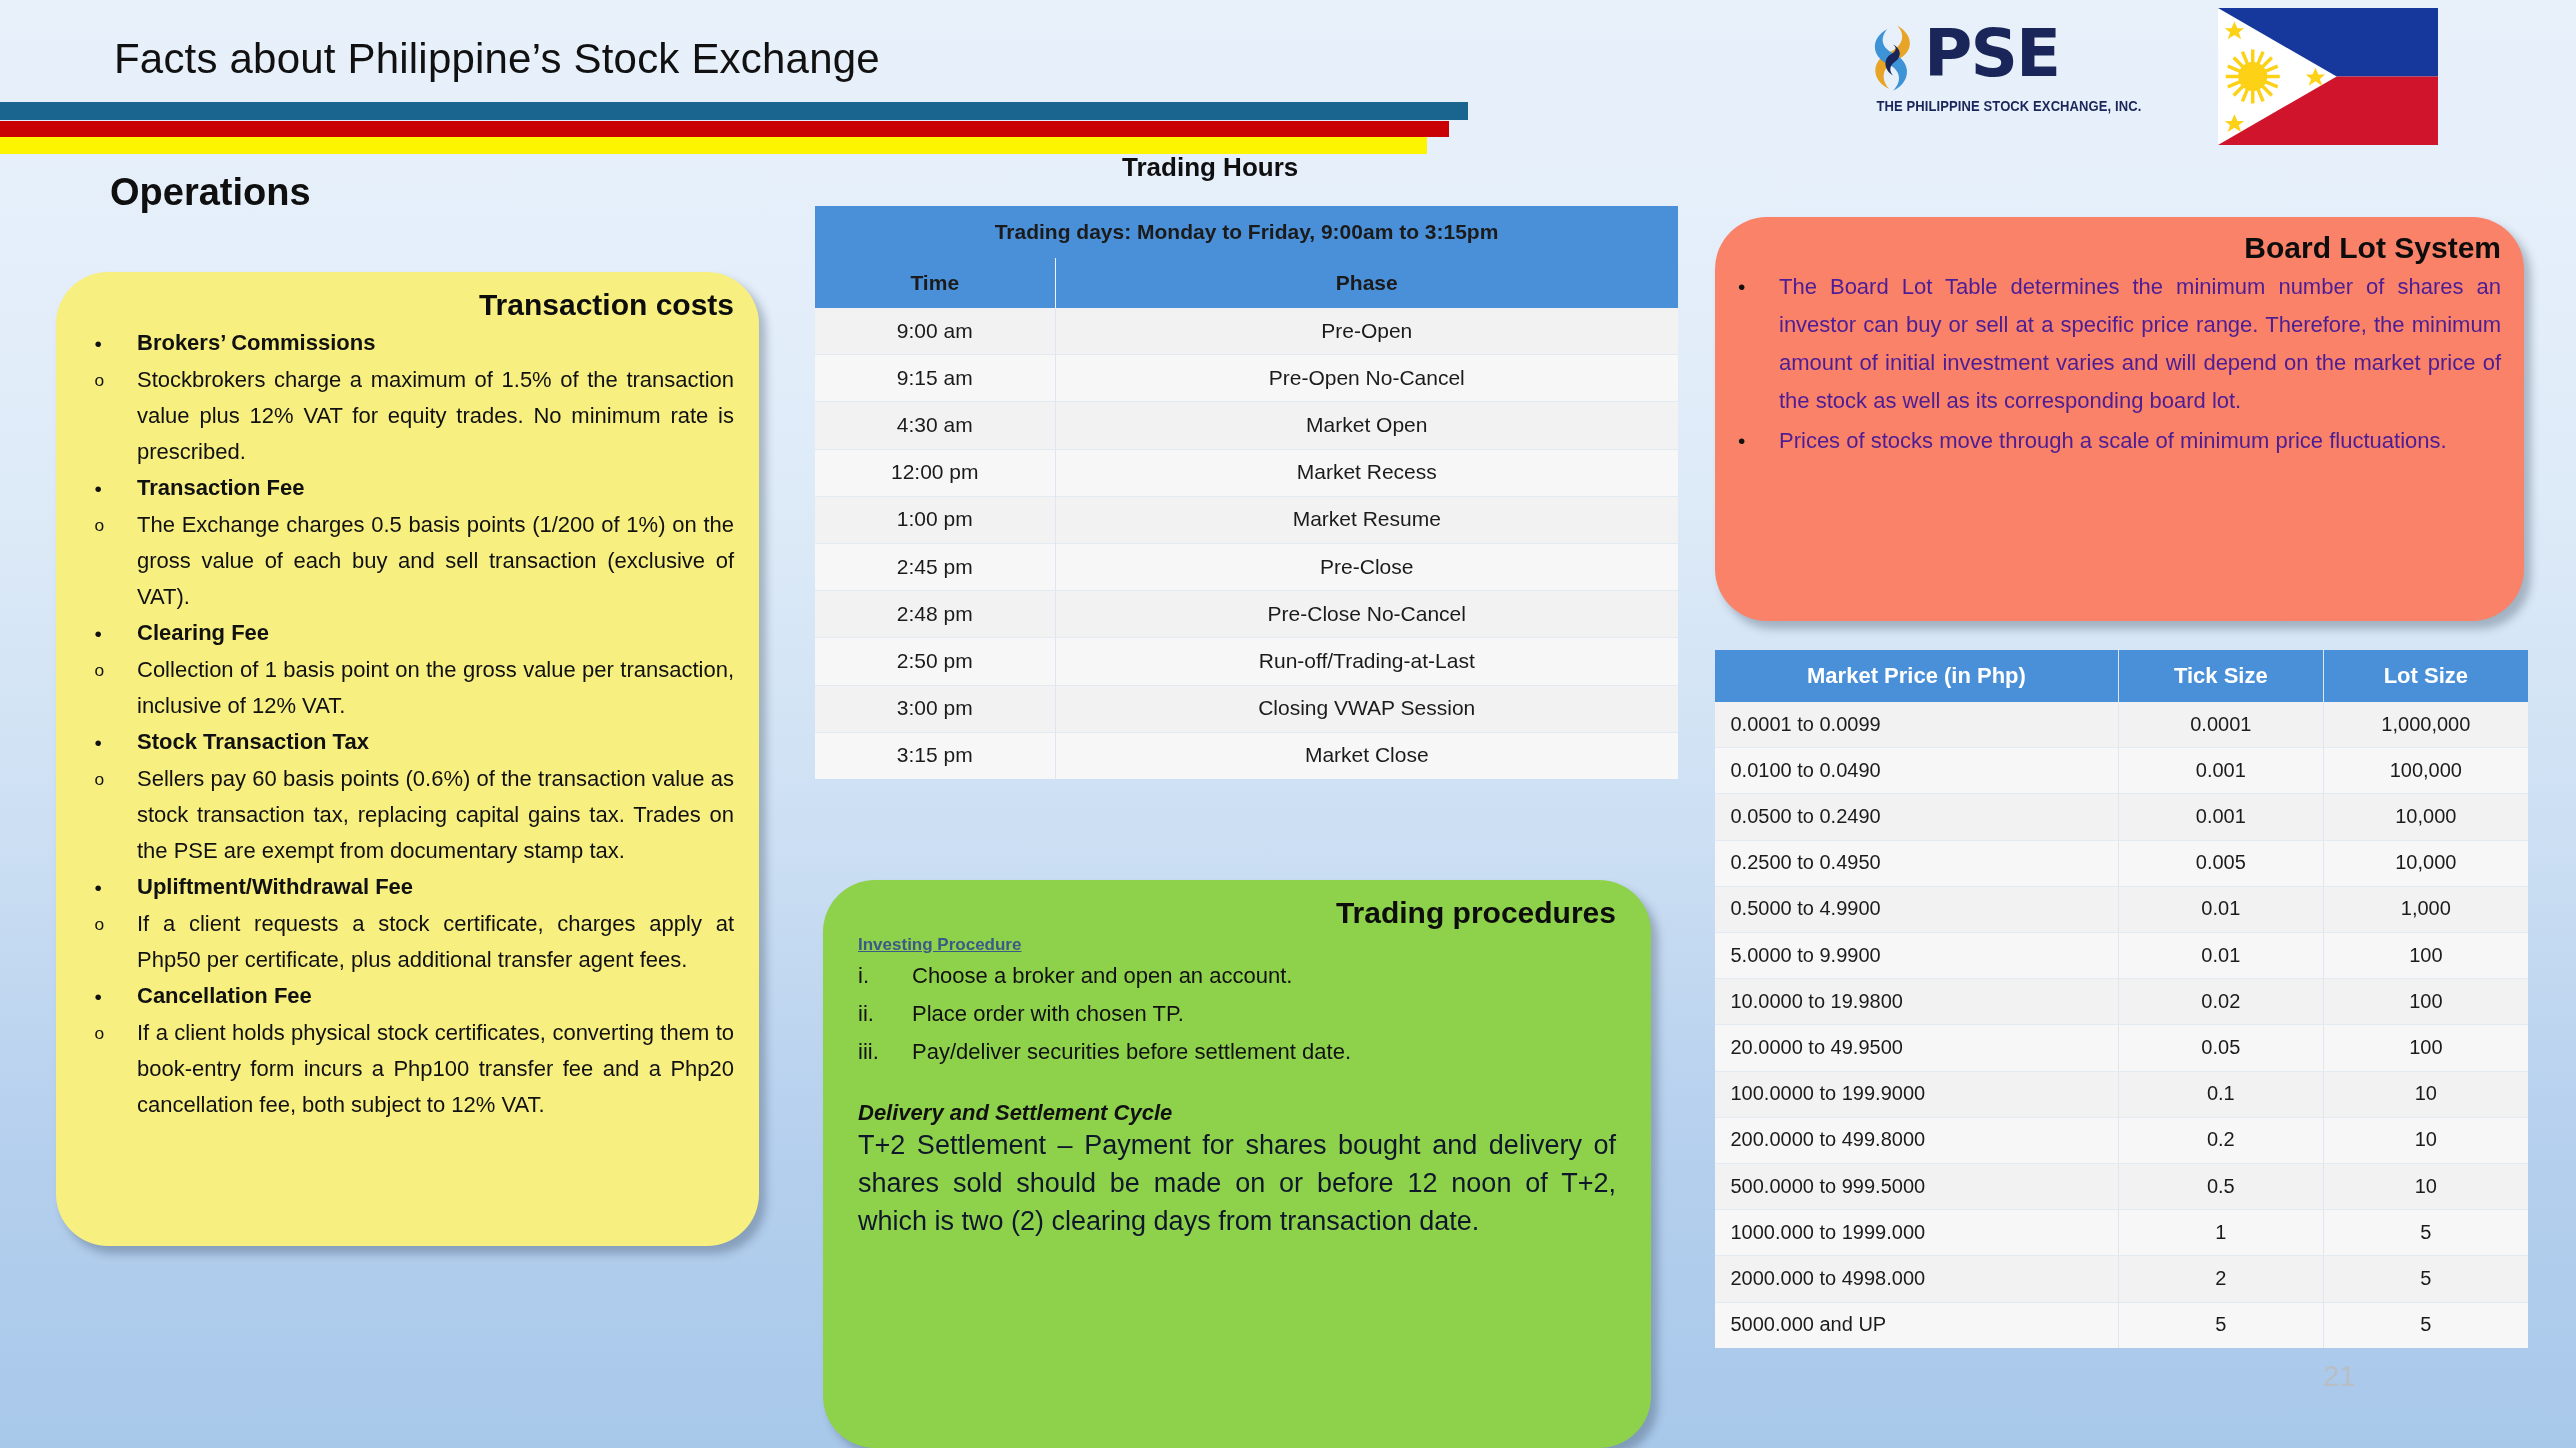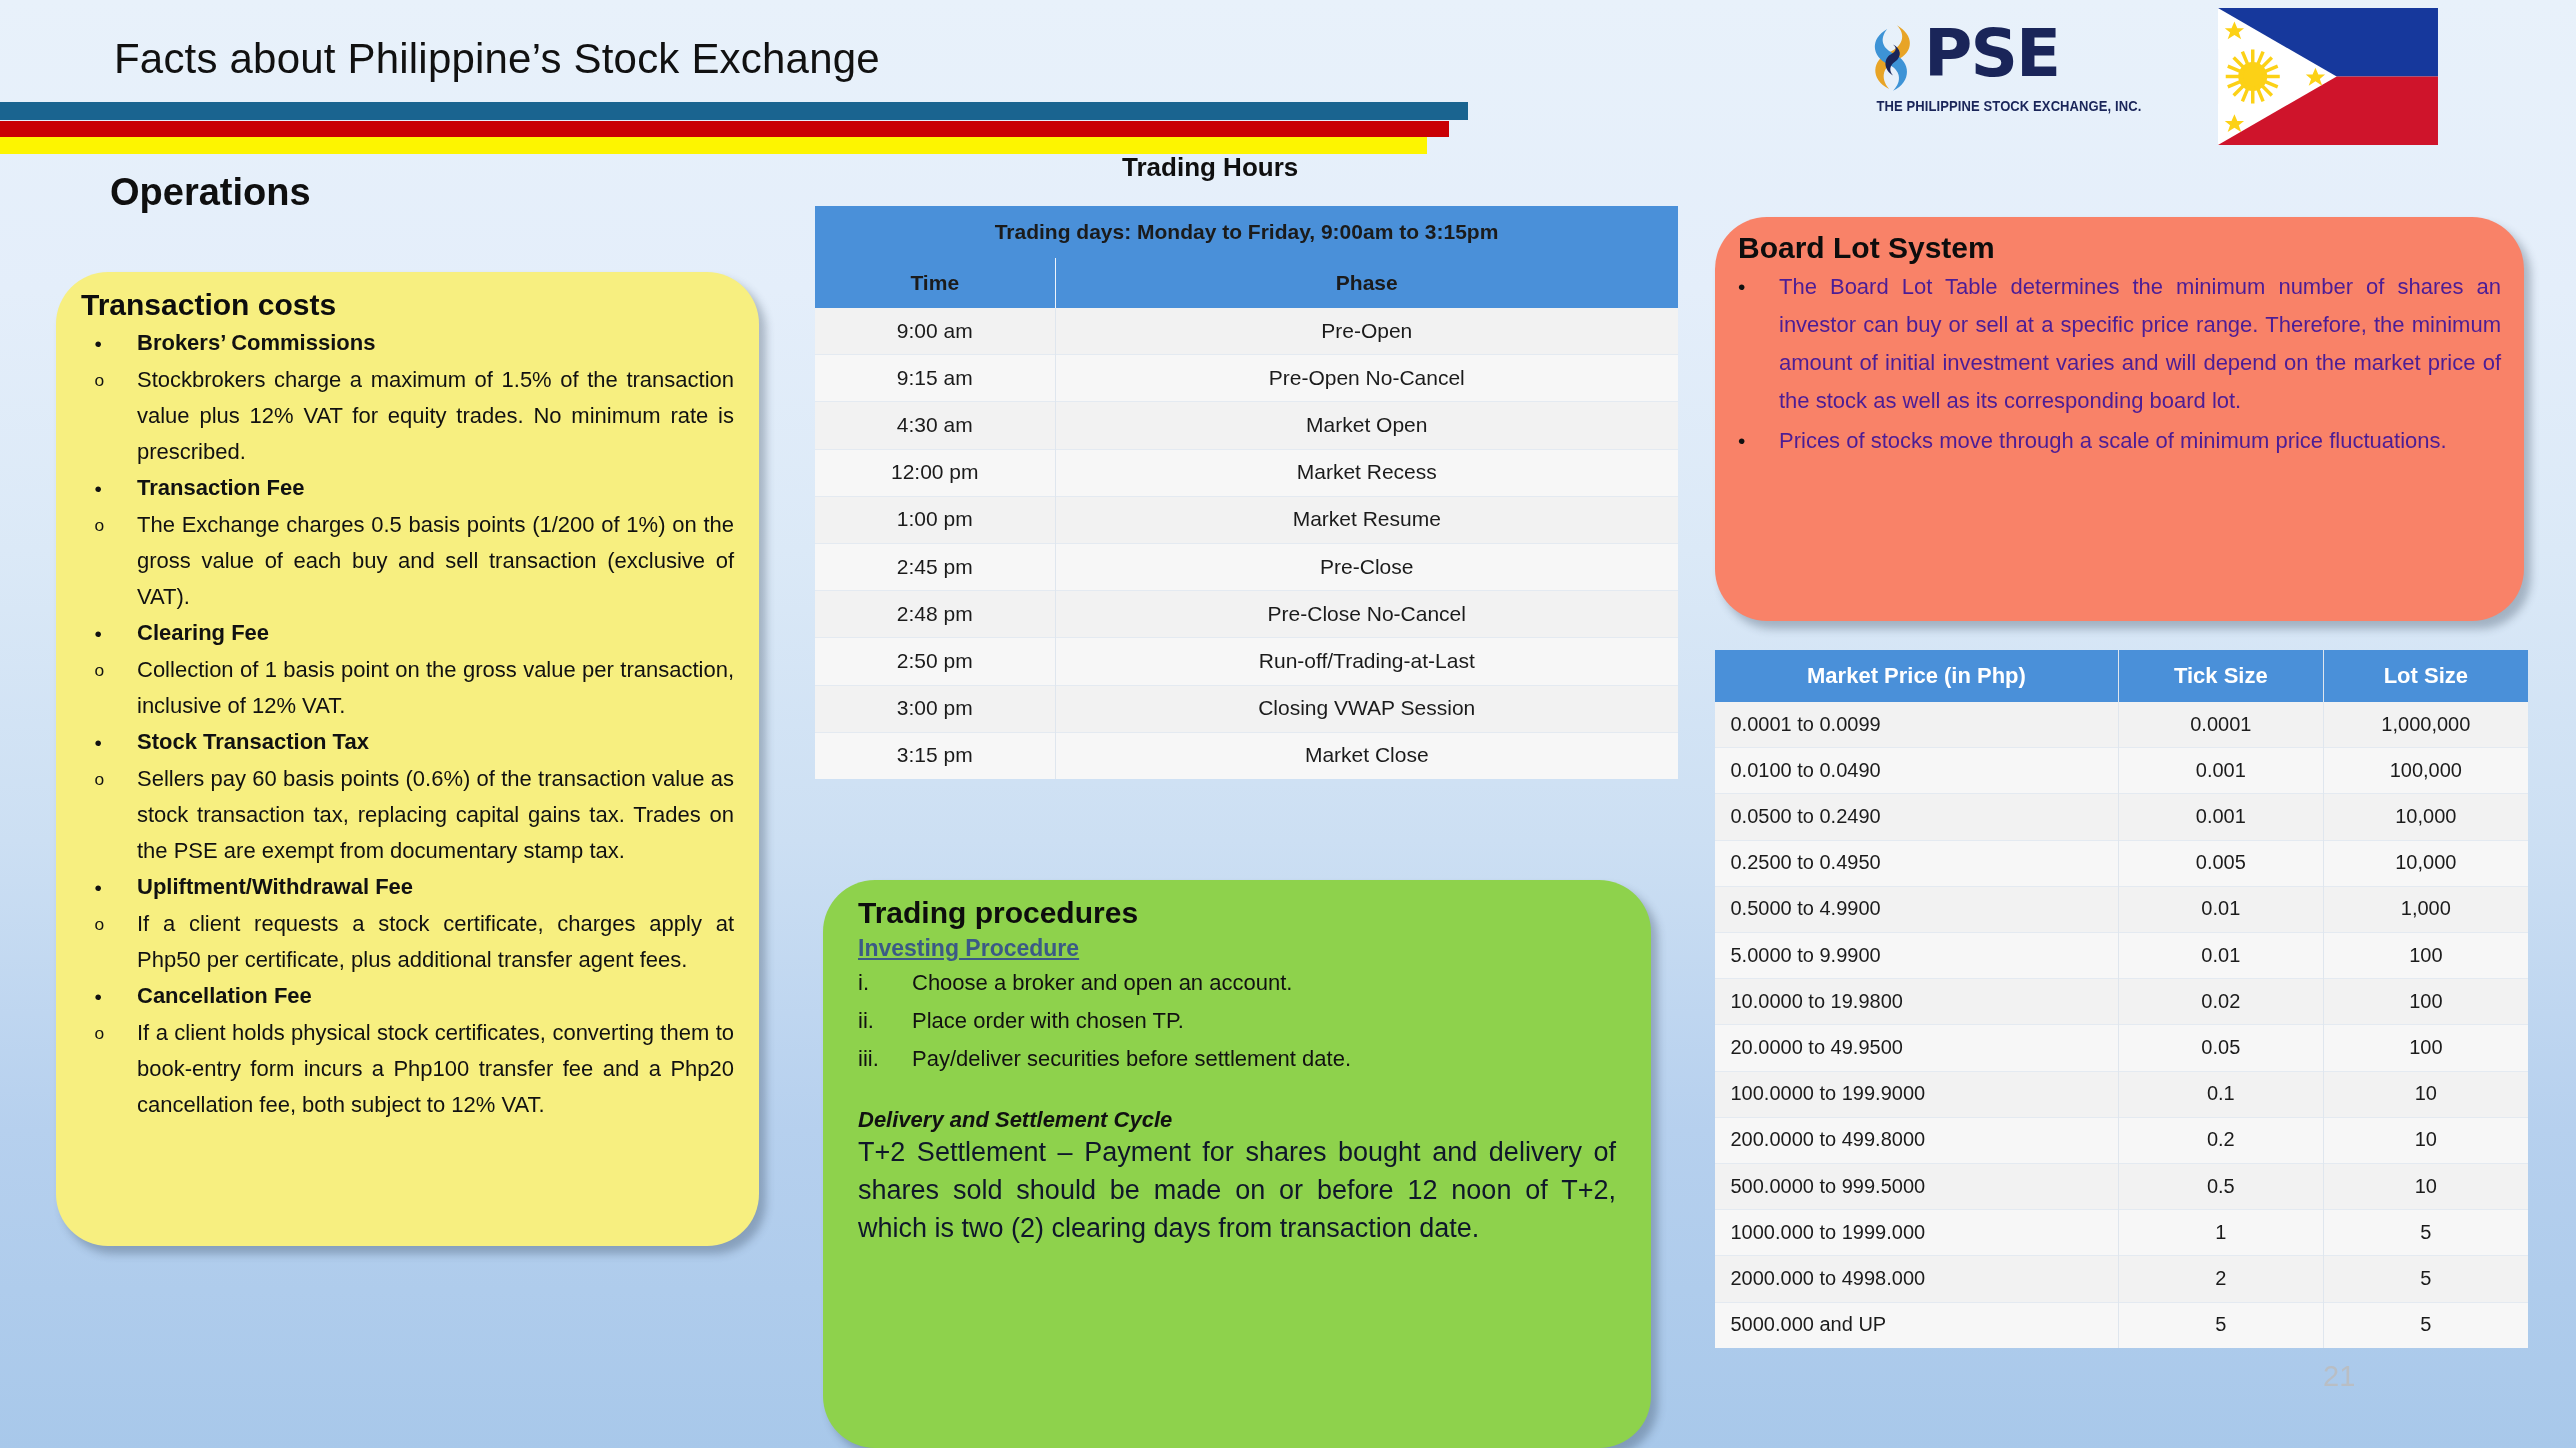--- a/index.html
+++ b/index.html
@@ -63,21 +63,21 @@
   #trading-procedures-panel {
     left: 823px; top: 880px; width: 828px; height: 568px;
     background: #8ed24c; padding: 15.5px 35px 0 35px;
   }
   #board-lot-panel {
     left: 1715px; top: 217px; width: 809px; height: 404px;
     background: #f98268; padding: 13.5px 23px 0 23px;
   }
 
   .panel-title {
-    text-align: left; font-size: 30px; font-weight: bold;
+    text-align: right; font-size: 30px; font-weight: bold;
     color: #0d0d0d; margin-bottom: 3.9px;
   }
 
   
   .tc-list { margin-top: 3.9px; }
   .tc-row { display: flex; align-items: flex-start; }
   .tc-marker {
     width: 56px; flex: 0 0 56px; font-size: 21px; line-height: 37px;
     color: #111; text-align: left; padding-left: 13.5px;
   }
@@ -86,21 +86,21 @@
   .tc-text.head { font-weight: bold; }
   .tc-text.just { text-align: justify; }
 
   
   .bl-row { display: flex; align-items: flex-start; margin-top: 1.9px; }
   .bl-marker { width: 41px; flex: 0 0 41px; font-size: 21px; line-height: 38px; color: #111; }
   .bl-text { flex: 1; font-size: 22px; line-height: 38px; color: #4c1d95; text-align: justify; }
 
   
   #investing-procedure-label {
-    font-size: 23px; color: #3b5a86; text-decoration: underline;
+    font-size: 17px; color: #3b5a86; text-decoration: underline;
     font-weight: 600; margin: 5.8px 0 1.9px 0;
   }
   .tp-row { display: flex; align-items: flex-start; }
   .tp-marker { width: 54px; flex: 0 0 54px; font-size: 22px; line-height: 38px; color: #111; }
   .tp-text { flex: 1; font-size: 22px; line-height: 38px; color: #111; }
   #settlement-heading { font-size: 22px; font-weight: bold; color: #111; margin-top: 29px; font-style: italic; }
   #settlement-body { font-size: 27px; line-height: 38px; color: #0f172a; text-align: justify; }
 
   
   table { border-collapse: collapse; width: 100%; }

